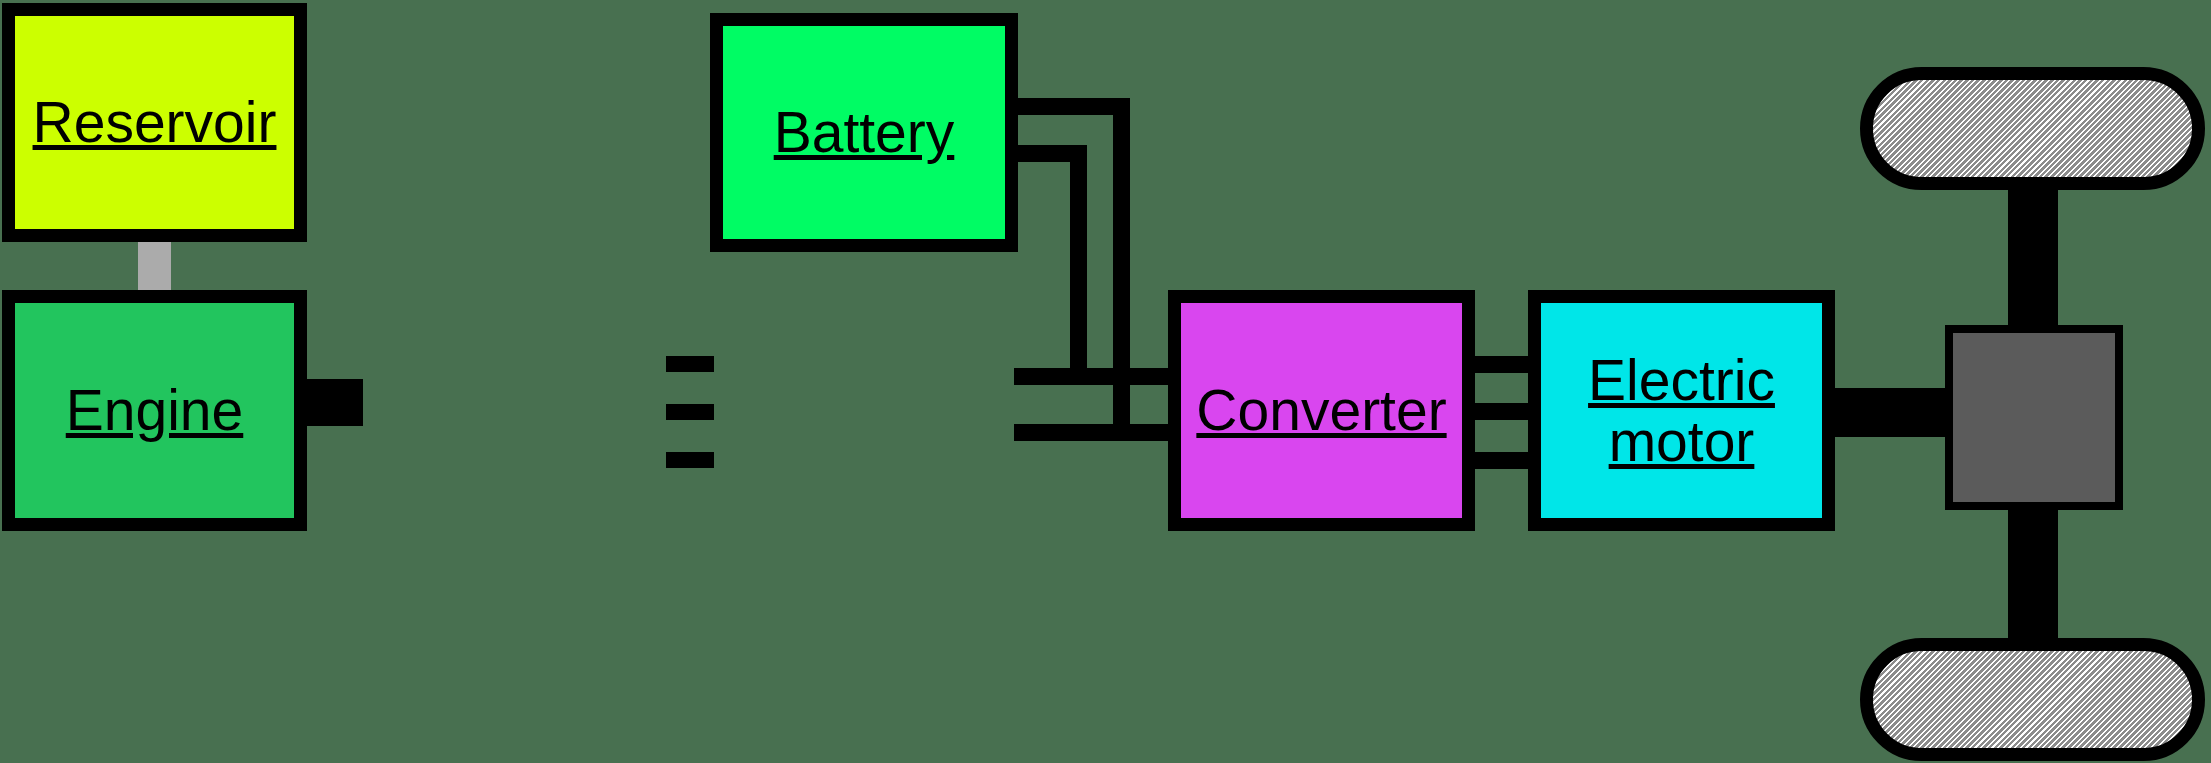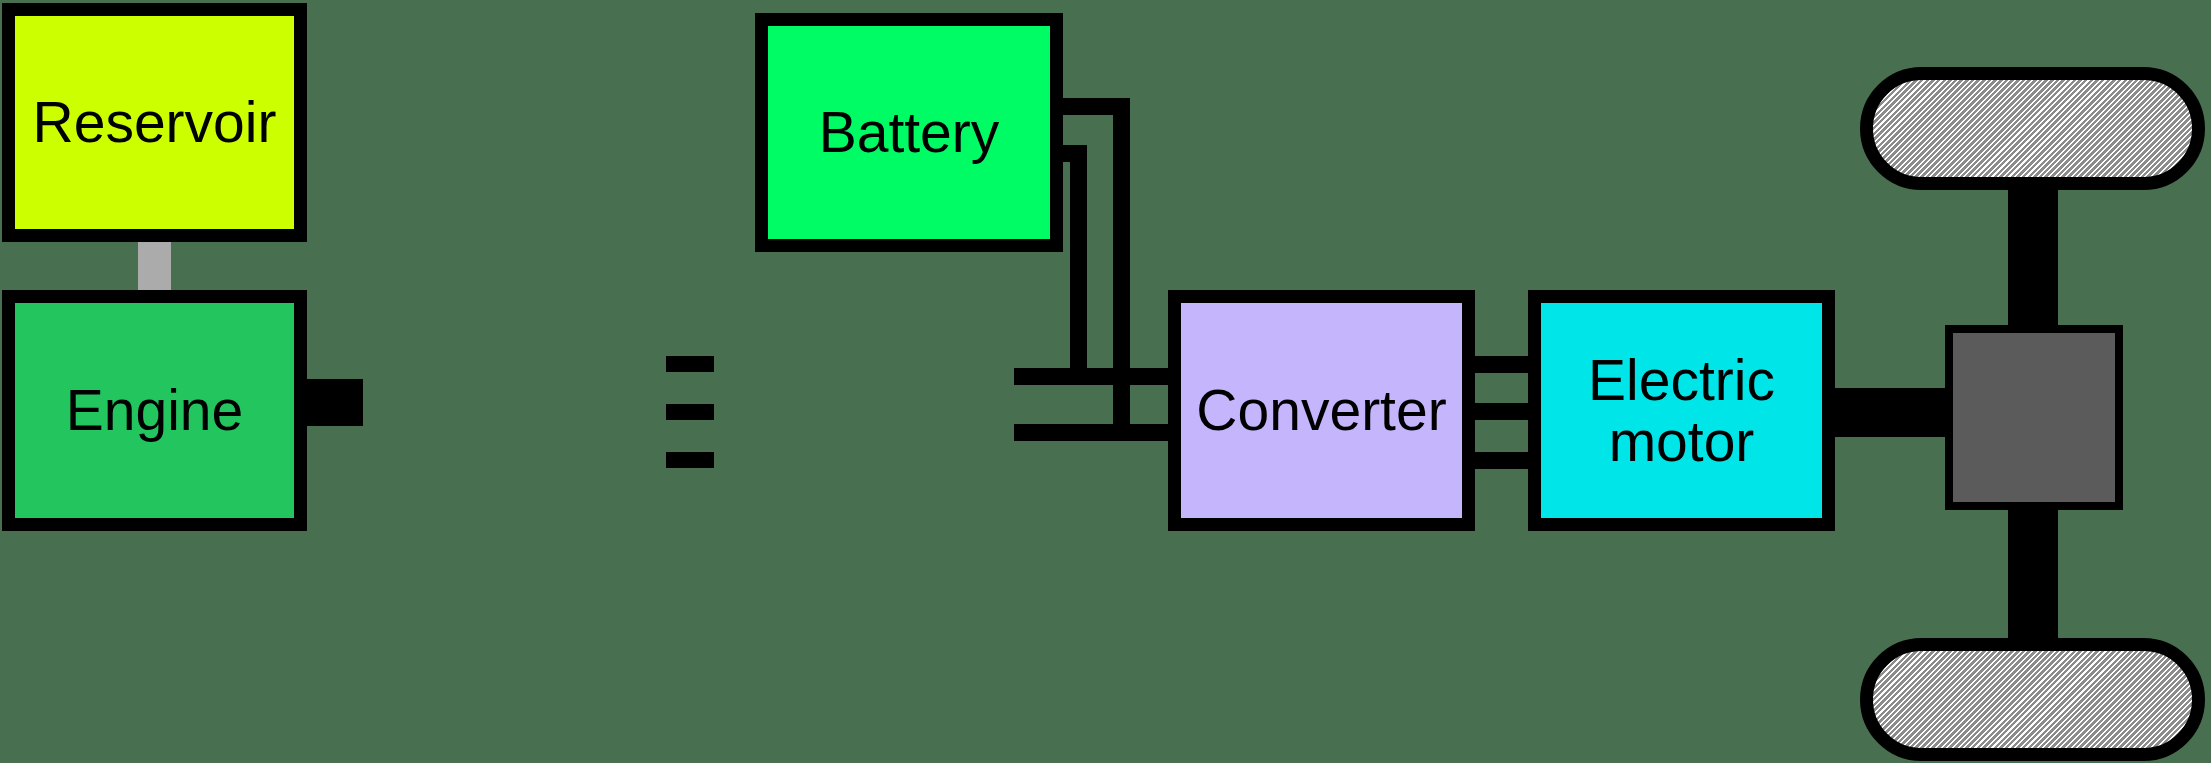--- a/index.html
+++ b/index.html
@@ -15,20 +15,21 @@
   
   .node {
     position: absolute;
     z-index: 2;
     box-sizing: border-box;
     border: 13px solid #000;
     display: flex;
     align-items: center;
     justify-content: center;
     text-align: center;
+    text-decoration: underline;
   }
   .node .label {
     font-size: 57px;
     line-height: 1.06;
     color: #000;
     letter-spacing: 0px;
   }
   #node-reservoir { left: 2px;    top: 3px;   width: 305px; height: 239px; }
   #node-engine    { left: 2px;    top: 290px; width: 305px; height: 241px; }
   #node-generator { left: 360px;  top: 290px; width: 308px; height: 241px; }
@@ -107,26 +108,26 @@
 
   <div class="node" id="node-reservoir" style="background: rgb(204, 255, 0); border-color: rgb(0, 0, 0);">
     <span class="label">Reservoir</span>
   </div>
 
   <div class="node" id="node-engine" style="background: #22c55e; border-color: rgb(0, 0, 0);">
     <span class="label">Engine</span>
   </div>
 
 
-  <div class="node" id="node-battery" style="background: rgb(0, 252, 100); border-color: rgb(0, 0, 0); margin-left: 45px;">
+  <div class="node" id="node-battery" style="background: rgb(0, 252, 100); border-color: rgb(0, 0, 0);">
     <span class="label">Battery</span>
   </div>
 
 
-  <div class="node" id="node-converter" style="background: #c4b5fd; border-color: rgb(0, 0, 0);">
+  <div class="node" id="node-converter" style="background: #d946ef; border-color: rgb(0, 0, 0);">
     <span class="label">Converter</span>
   </div>
 
   <div class="node" id="node-motor" style="background: rgb(0, 230, 232); border-color: rgb(0, 0, 0);">
     <span class="label">Electric motor</span>
   </div>
 
   <div class="node" id="node-differential" style="background: rgb(91, 91, 91); border-color: rgb(0, 0, 0);"></div>
 
   <div class="wheel" id="wheel-top" style="--base: #8C8C8C; --stripe: #FFFFFF; border-color: rgb(0, 0, 0);"></div>

